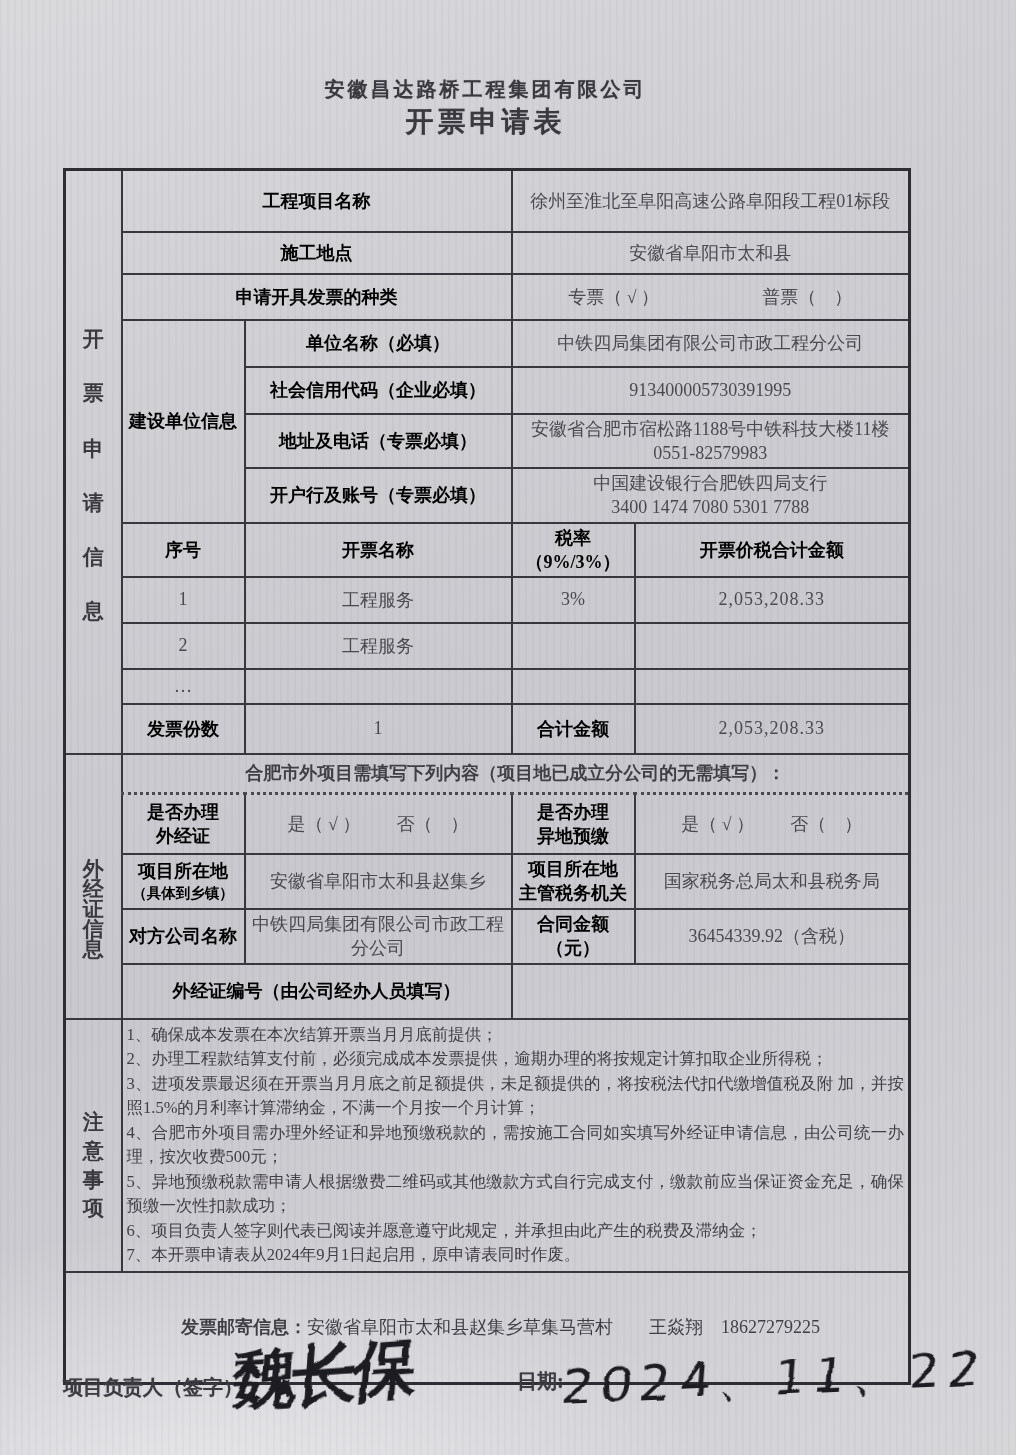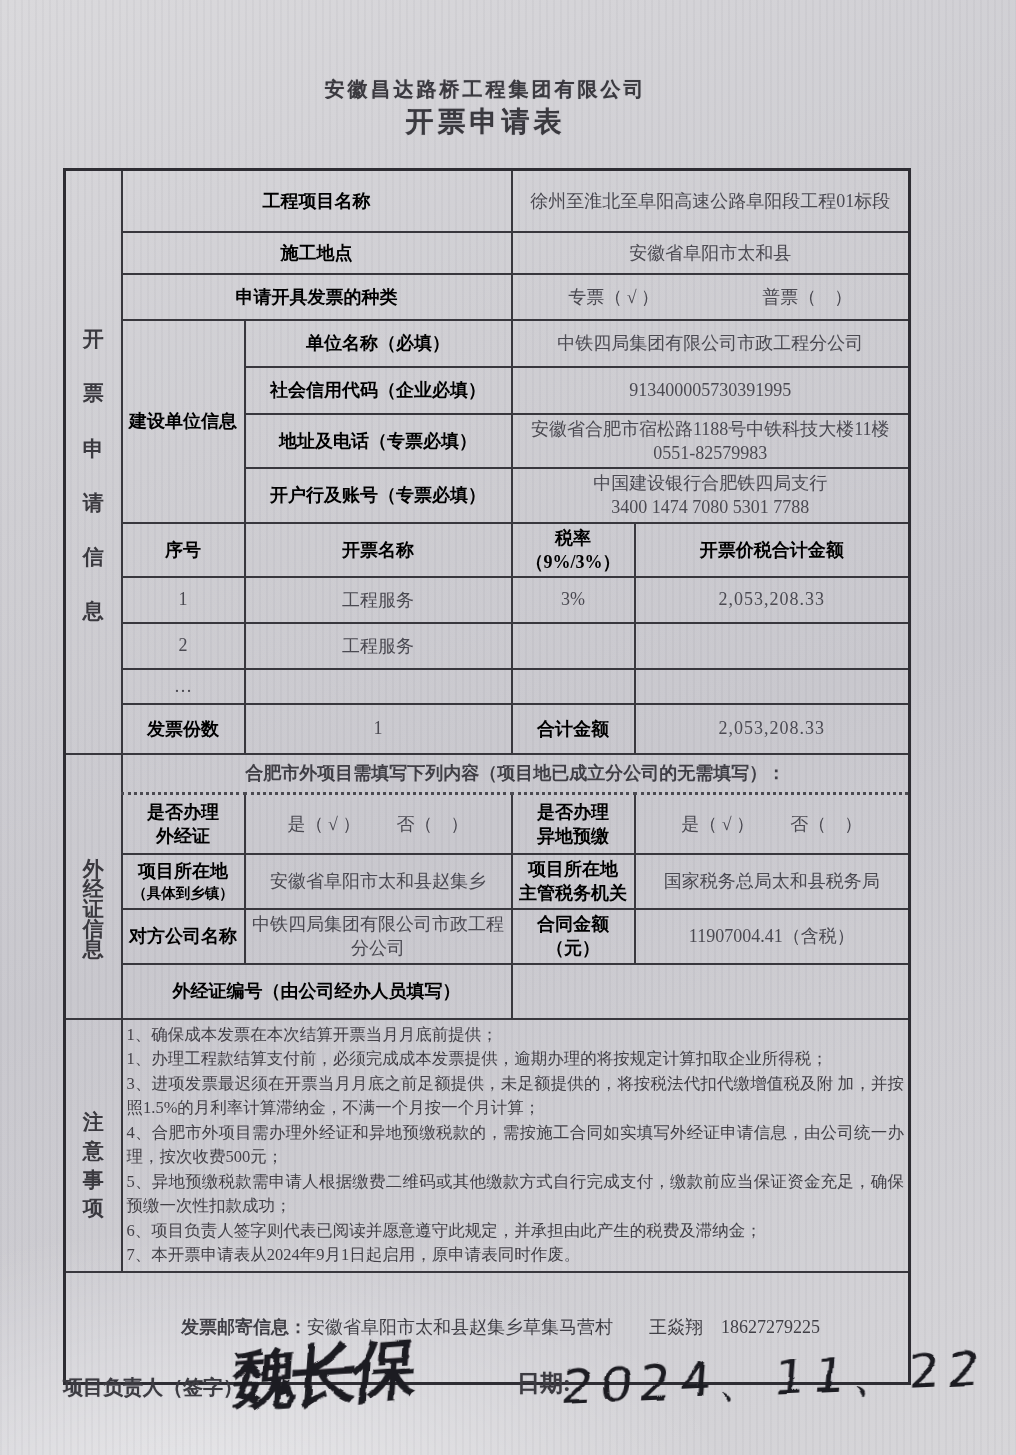--- a/index.html
+++ b/index.html
@@ -51,21 +51,21 @@
   }
   td.notes-cell { text-align:left; vertical-align:top; padding:24px 12px 0 12px; }
   .note-line { font-size:16.5px; line-height:24.5px; color:#413f46; text-align:justify; }
   td.mail-cell { text-align:left; vertical-align:top; padding:8px 0 0 4px; white-space:pre-wrap; }
   .mail-lbl { font-weight:700; font-size:18px; }
   .mail-val { font-size:18px; }
   .small2 { font-size:14.5px; }
 
   
   .sign-label { position:absolute; left:63px; top:1374px; font-size:20px; font-weight:600; color:#3c3b41; }
-  .date-label { position:absolute; left:517px; top:1368px; font-size:23px; font-weight:600; color:#3c3b41; }
+  .date-label { position:absolute; left:517px; top:1368px; font-size:20px; font-weight:600; color:#3c3b41; }
   .handwriting {
     position:absolute; color:#1f1d24;
     font-family:"DejaVu Sans", sans-serif;
     filter:url(#roughen);
   }
   .signature {
     left:232px; top:1330px; font-size:66px; font-weight:700;
     transform:rotate(-4deg) skewX(-8deg); letter-spacing:-6px;
   }
   .hand-date {
@@ -204,34 +204,34 @@
     </td>
     <td class="val">国家税务总局太和县税务局</td>
   </tr>
   <tr style="height:55px">
     <td class="lbl">对方公司名称</td>
     <td class="val two-line">中铁四局集团有限公司市政工程分公司</td>
     <td class="lbl two-line">
       <div>合同金额</div>
       <div>（元）</div>
     </td>
-    <td class="val">11907004.41（含税）</td>
+    <td class="val">36454339.92（含税）</td>
   </tr>
   <tr style="height:55px">
     <td colspan="2" class="lbl">外经证编号（由公司经办人员填写）</td>
     <td colspan="2" class="val"></td>
   </tr>
 
   <tr style="height:253px">
     <td class="vcell">
       <div class="vl c">注意事项</div>
     </td>
     <td colspan="4" class="notes-cell">
       <div class="note-line">1、确保成本发票在本次结算开票当月月底前提供；</div>
-      <div class="note-line">1、办理工程款结算支付前，必须完成成本发票提供，逾期办理的将按规定计算扣取企业所得税；</div>
+      <div class="note-line">2、办理工程款结算支付前，必须完成成本发票提供，逾期办理的将按规定计算扣取企业所得税；</div>
       <div class="note-line">3、进项发票最迟须在开票当月月底之前足额提供，未足额提供的，将按税法代扣代缴增值税及附 加，并按照1.5%的月利率计算滞纳金，不满一个月按一个月计算；</div>
       <div class="note-line">4、合肥市外项目需办理外经证和异地预缴税款的，需按施工合同如实填写外经证申请信息，由公司统一办理，按次收费500元；</div>
       <div class="note-line">5、异地预缴税款需申请人根据缴费二维码或其他缴款方式自行完成支付，缴款前应当保证资金充足，确保预缴一次性扣款成功；</div>
       <div class="note-line">6、项目负责人签字则代表已阅读并愿意遵守此规定，并承担由此产生的税费及滞纳金；</div>
       <div class="note-line">7、本开票申请表从2024年9月1日起启用，原申请表同时作废。</div>
     </td>
   </tr>
 
   <tr style="height:112px">
     <td colspan="5" class="mail-cell">

